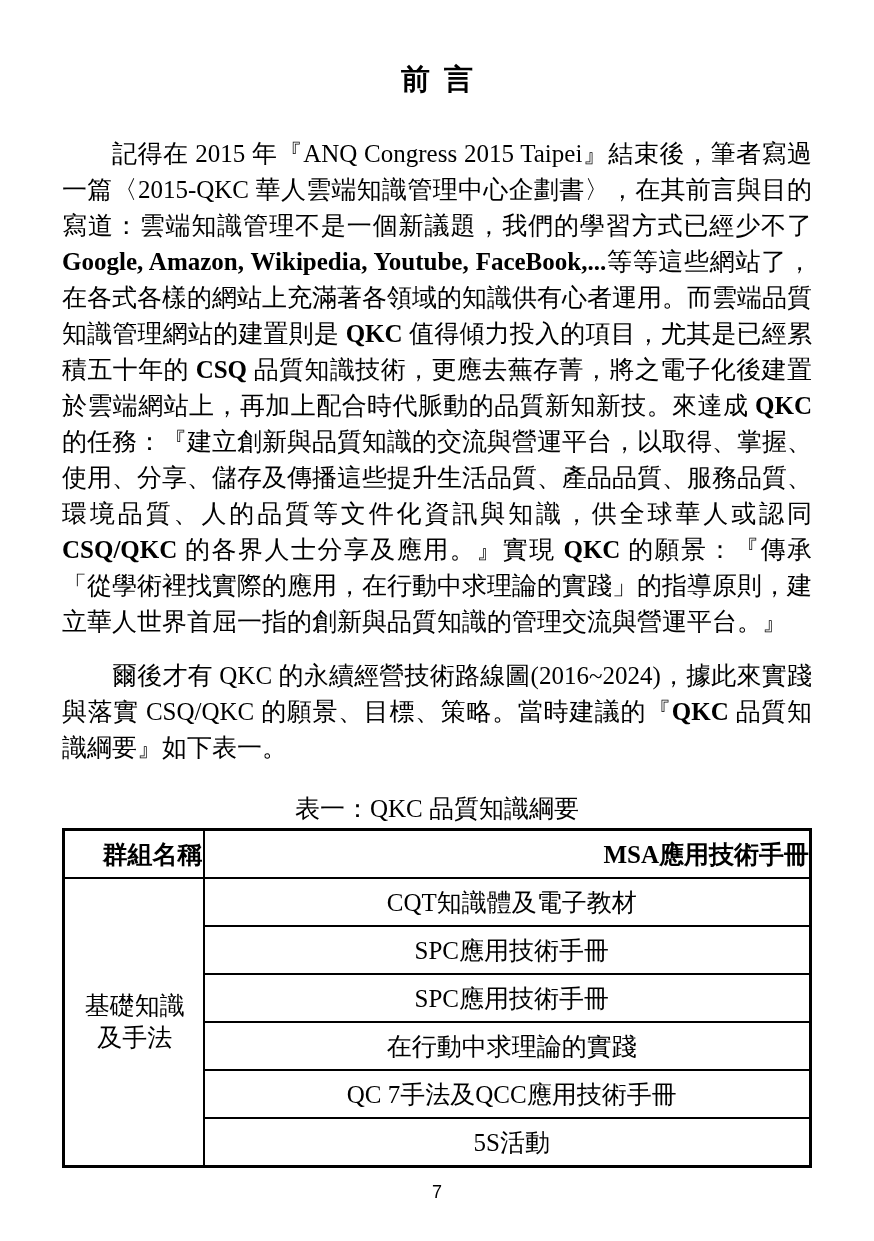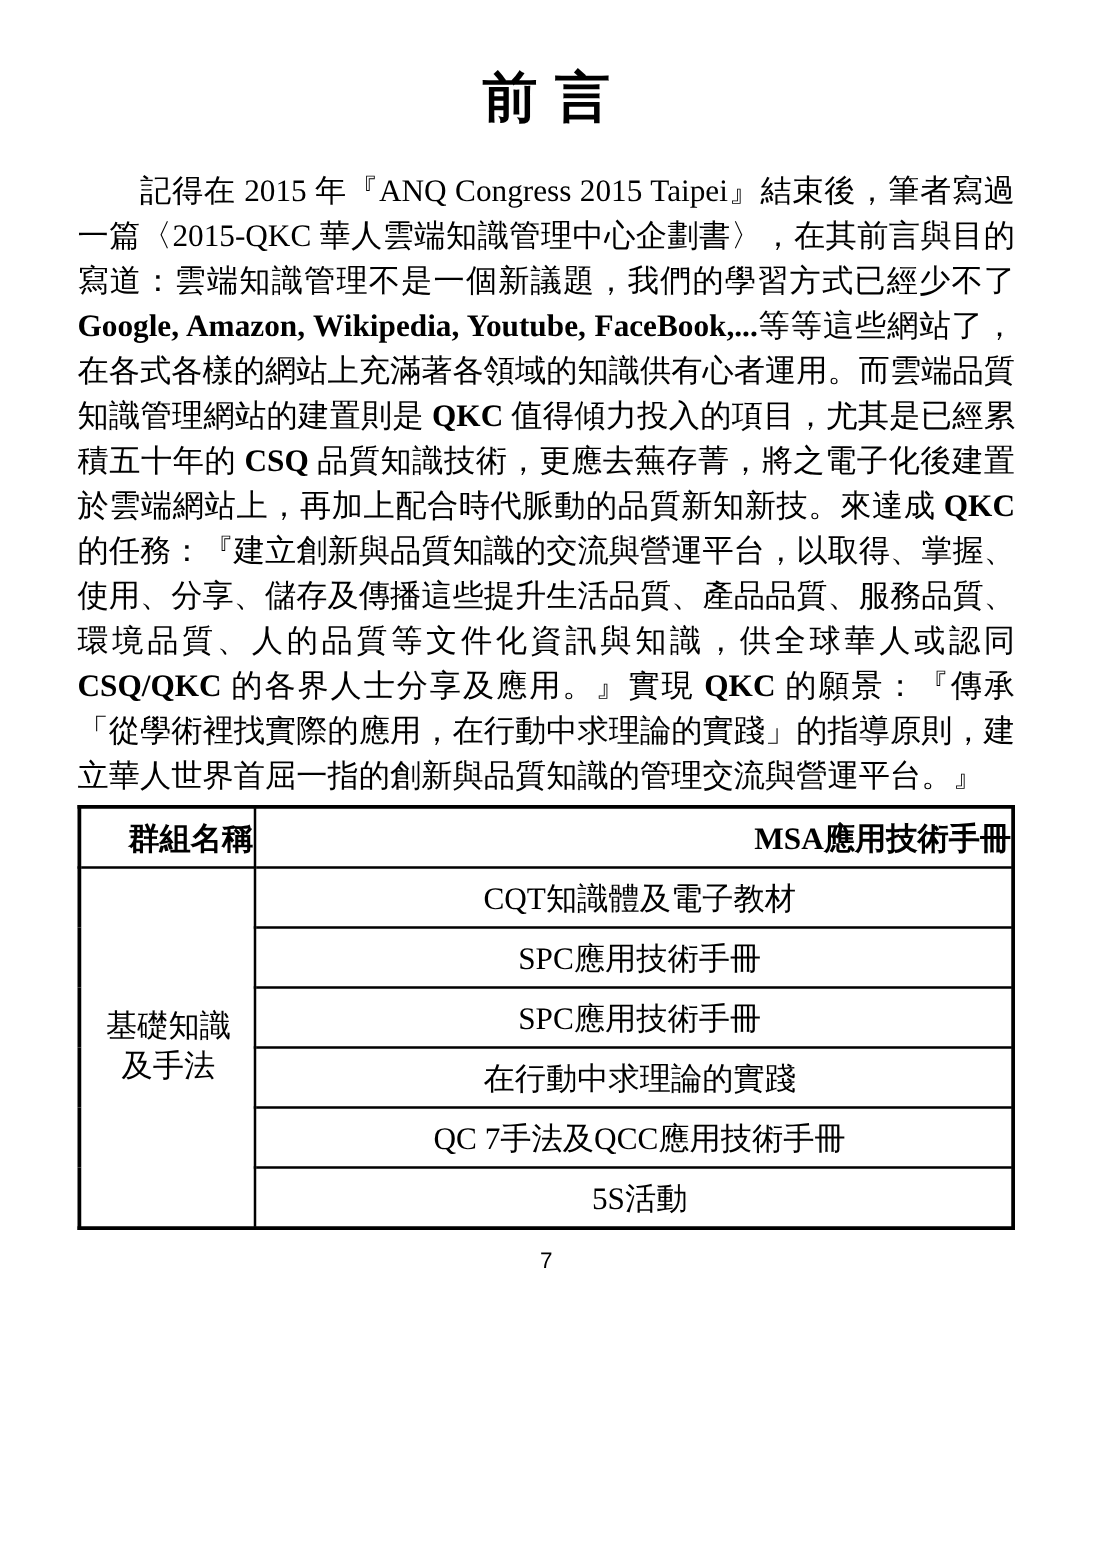--- a/index.html
+++ b/index.html
@@ -16,21 +16,21 @@
   .page {
     box-sizing: border-box;
     width: 874px;
     height: 1241px;
     padding: 58px 62px 0 62px;
     background: #ffffff;
     overflow: hidden;
   }
   .doc-title {
     margin: 0;
-    font-size: 44px;
+    font-size: 29px;
     line-height: 42px;
     font-weight: bold;
     text-align: center;
     letter-spacing: 14px;
     text-indent: 14px;
   }
   .paragraphs {
     margin-top: 36px;
     font-family: Liberation Serif, serif;
   }
@@ -93,22 +93,24 @@
 </style>
 </head>
 <body>
 
 <div class="page">
 
   <h1 class="doc-title">前言</h1>
 
   <div class="paragraphs" id="paragraphs">
       <p class="body-paragraph"><span>記得在 2015 年『ANQ Congress 2015 Taipei』結束後，筆者寫過一篇〈2015-QKC 華人雲端知識管理中心企劃書〉，在其前言與目的寫道：雲端知識管理不是一個新議題，我們的學習方式已經少不了</span><span class="bold">Google, Amazon, Wikipedia, Youtube, FaceBook,...</span><span>等等這些網站了，在各式各樣的網站上充滿著各領域的知識供有心者運用。而雲端品質知識管理網站的建置則是 </span><span class="bold">QKC</span><span> 值得傾力投入的項目，尤其是已經累積五十年的 </span><span class="bold">CSQ</span><span> 品質知識技術，更應去蕪存菁，將之電子化後建置於雲端網站上，再加上配合時代脈動的品質新知新技。來達成 </span><span class="bold">QKC</span><span> 的任務：『建立創新與品質知識的交流與營運平台，以取得、掌握、使用、分享、儲存及傳播這些提升生活品質、產品品質、服務品質、環境品質、人的品質等文件化資訊與知識，供全球華人或認同 </span><span class="bold">CSQ/QKC</span><span> 的各界人士分享及應用。』實現 </span><span class="bold">QKC</span><span> 的願景：『傳承「從學術裡找實際的應用，在行動中求理論的實踐」的指導原則，建立華人世界首屈一指的創新與品質知識的管理交流與營運平台。』</span></p>
+      <p class="body-paragraph"><span>爾後才有 QKC 的永續經營技術路線圖(2016~2024)，據此來實踐與落實 CSQ/QKC 的願景、目標、策略。當時建議的『</span><span class="bold">QKC</span><span> 品質知識綱要』如下表一。</span></p>
     </div>
 
+  <div class="table-caption">表一：QKC 品質知識綱要</div>
 
   <table class="knowledge-table">
     <colgroup>
       <col style="width:140px">
       <col>
     </colgroup>
     <thead>
       <tr>
         <th>群組名稱</th>
         <th>MSA應用技術手冊</th>

